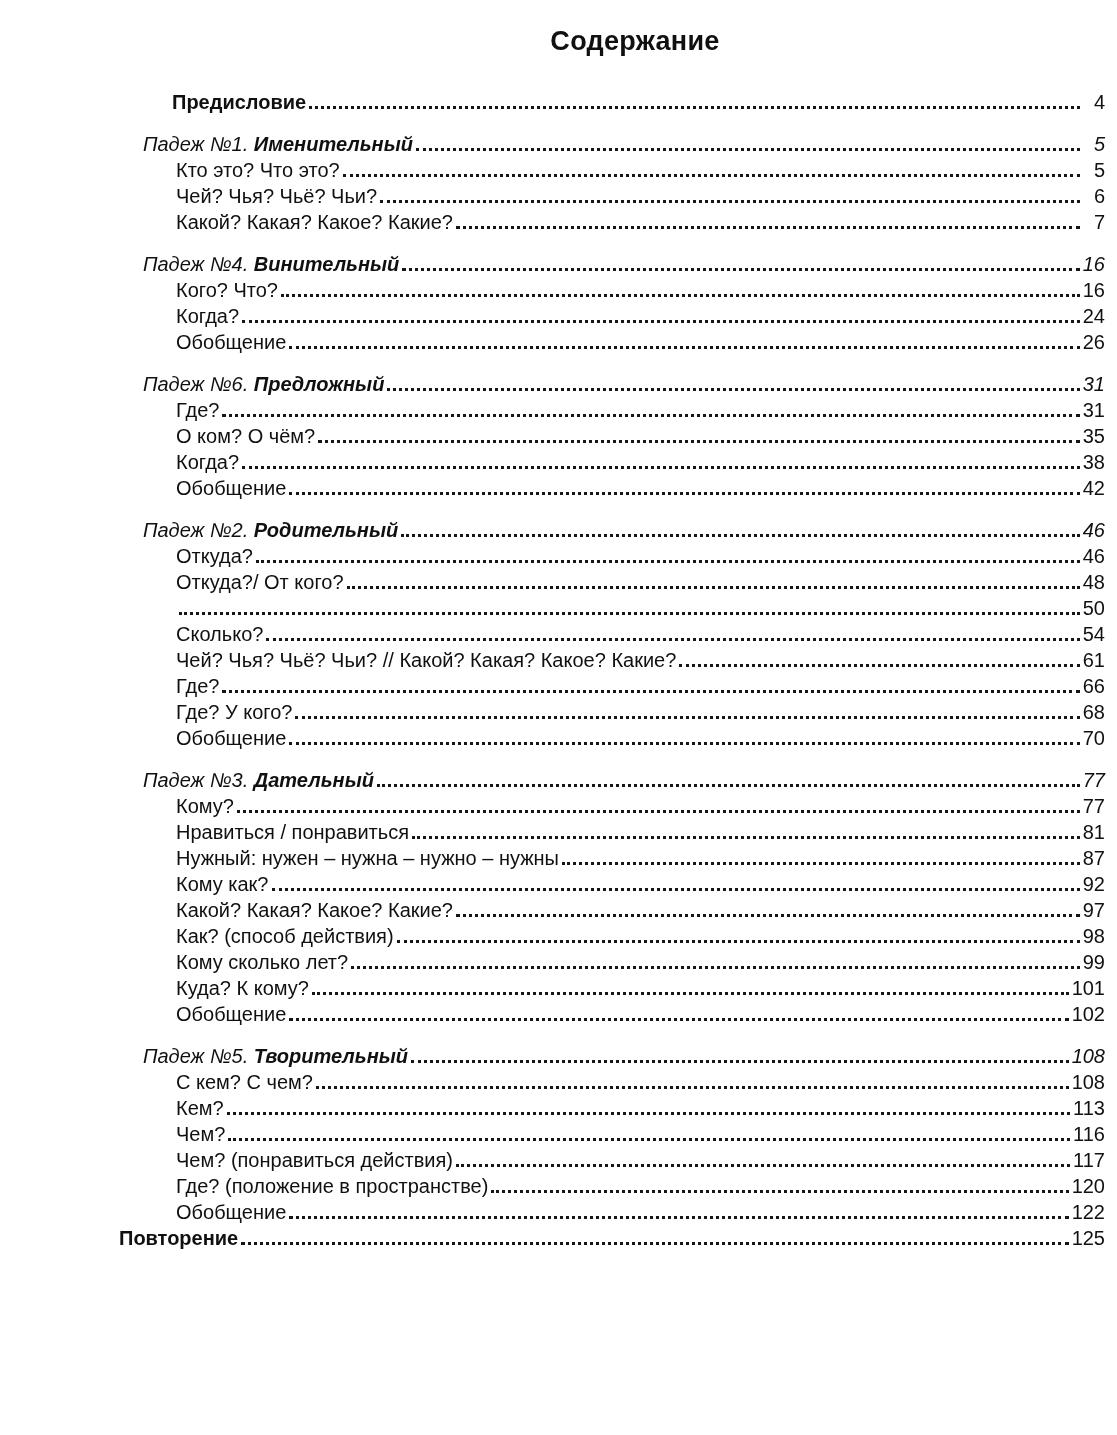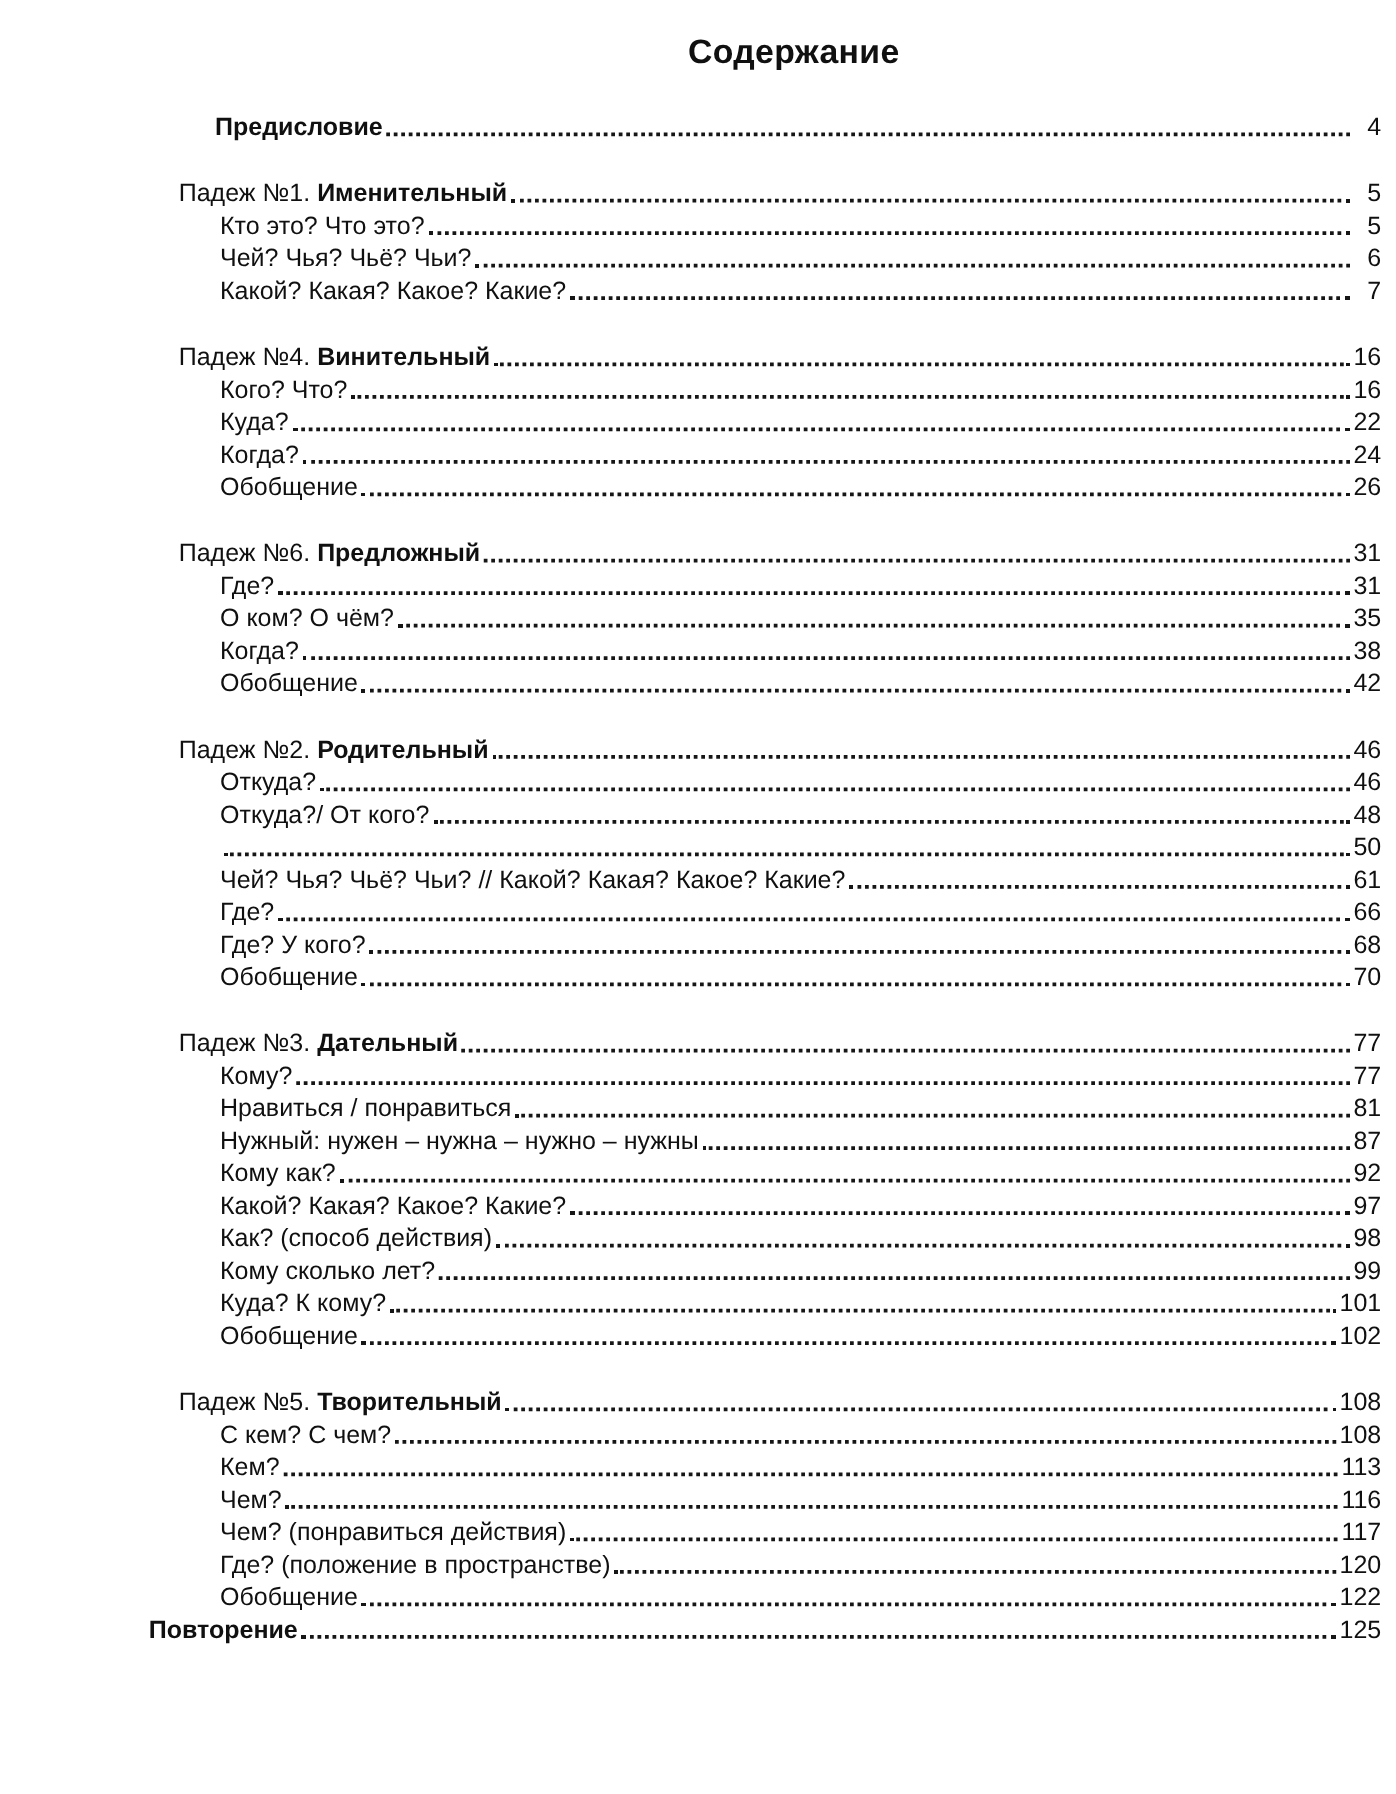--- a/index.html
+++ b/index.html
@@ -27,21 +27,21 @@
   .toc {
     margin-top: 32px;
   }
   .toc-row {
     display: flex;
     align-items: flex-end;
     line-height: 26px;
     font-size: 20px;
     white-space: nowrap;
   }
-  .toc-row.section { margin-left: 40px; margin-top: 27px; }
+  .toc-row.section { margin-left: 40px; margin-top: 16px; font-style: italic; }
   .toc-row.preface { margin-left: 69px; }
   .toc-row.item    { margin-left: 73px; }
   .toc-row.top     { margin-left: 16px; }
   .toc-row .bold, .toc-row.preface .label, .toc-row.top .label { font-weight: bold; }
   .label { flex: 0 0 auto; }
   .dots {
     flex: 1 1 auto;
     min-width: 12px;
     align-self: flex-end;
     height: 0;
@@ -95,25 +95,20 @@
     <span class="dots"></span>
     <span class="pagenum">16</span>
   </div>
 
   <div class="toc-row item">
     <span class="label"><span class="prefix">Кого? Что?</span><span class="bold"></span></span>
     <span class="dots"></span>
     <span class="pagenum">16</span>
   </div>
 
-  <div class="toc-row item">
-    <span class="label"><span class="prefix">Куда?</span><span class="bold"></span></span>
-    <span class="dots"></span>
-    <span class="pagenum">22</span>
-  </div>
 
   <div class="toc-row item">
     <span class="label"><span class="prefix">Когда?</span><span class="bold"></span></span>
     <span class="dots"></span>
     <span class="pagenum">24</span>
   </div>
 
   <div class="toc-row item">
     <span class="label"><span class="prefix">Обобщение</span><span class="bold"></span></span>
     <span class="dots"></span>
@@ -166,20 +161,25 @@
     <span class="label"><span class="prefix">Откуда?/ От кого?</span><span class="bold"></span></span>
     <span class="dots"></span>
     <span class="pagenum">48</span>
   </div>
 
   <div class="toc-row item">
     <span class="dots"></span>
     <span class="pagenum">50</span>
   </div>
 
+  <div class="toc-row item">
+    <span class="label"><span class="prefix">Сколько?</span><span class="bold"></span></span>
+    <span class="dots"></span>
+    <span class="pagenum">54</span>
+  </div>
 
   <div class="toc-row item">
     <span class="label"><span class="prefix">Чей? Чья? Чьё? Чьи? // Какой? Какая? Какое? Какие?</span><span class="bold"></span></span>
     <span class="dots"></span>
     <span class="pagenum">61</span>
   </div>
 
   <div class="toc-row item">
     <span class="label"><span class="prefix">Где?</span><span class="bold"></span></span>
     <span class="dots"></span>

